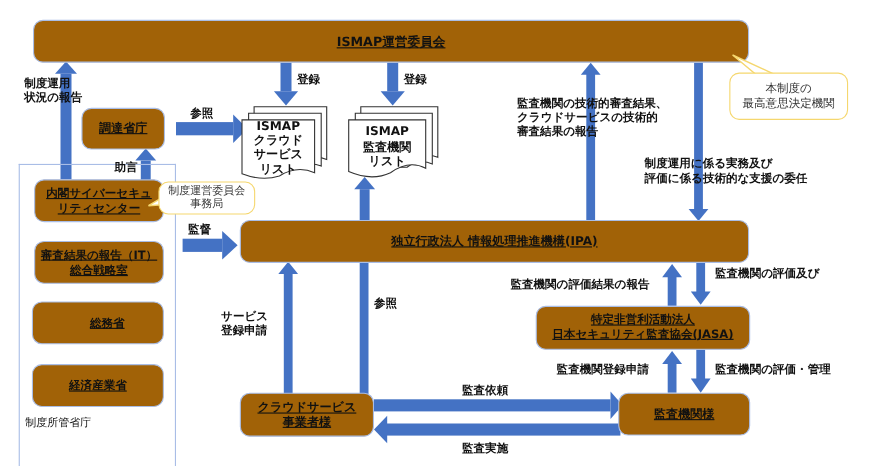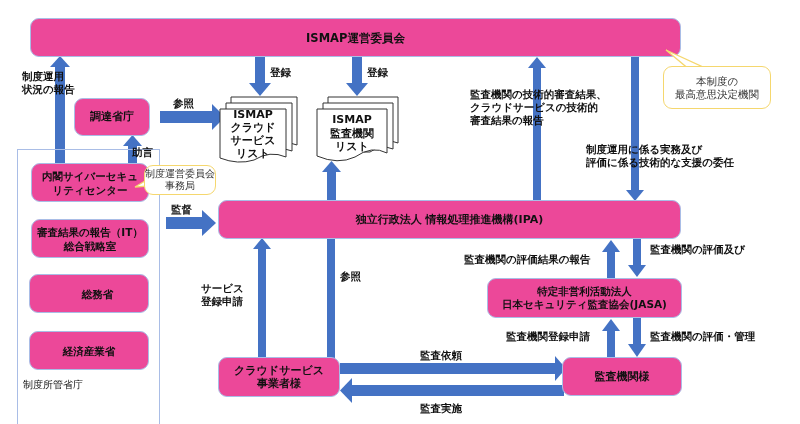--- a/index.html
+++ b/index.html
@@ -1,21 +1,21 @@
 <!DOCTYPE html>
 <html><head>
 <meta charset="utf-8">
 <style>
   html, body { margin: 0; padding: 0; background: #ffffff; }
   body { width: 800px; height: 424px; position: relative; overflow: hidden;
          font-family: "DejaVu Sans", "Liberation Sans", sans-serif; color: #111; }
   .abs { position: absolute; }
-  .box { position: absolute; background: #ec4899; border: 1.3px solid #a9bde6; border-radius: 9px;
+  .box { position: absolute; background: #a16207; border: 1.3px solid #a9bde6; border-radius: 9px;
          box-sizing: border-box; display: flex; align-items: center; justify-content: center;
-         text-align: center; font-weight: bold; font-size: 11px; line-height: 14px; }
+         text-align: center; font-weight: bold; font-size: 11px; line-height: 14px; text-decoration: underline; }
   .lbl { position: absolute; font-weight: bold; font-size: 10.5px; line-height: 13px; white-space: nowrap; color: #111; }
   .callout { position: absolute; background: #fff; border: 1.3px solid #f5d76e; border-radius: 9px;
              box-sizing: border-box; display: flex; align-items: center; justify-content: center;
              text-align: center; font-size: 10.5px; line-height: 13px; color: #333; }
   svg.overlay { position: absolute; left: 0; top: 0; }
   .doc-text { position: absolute; text-align: center; font-weight: bold; font-size: 11.5px; line-height: 14px; }
 </style>
 </head>
 <body>
 
@@ -133,21 +133,21 @@
 <div class="box" style="left:31px;top:163px;width:118px;height:39px;font-size:10.5px;">
   <div>
     <div>内閣サイバーセキュ</div>
     <div>リティセンター</div>
   </div>
 </div>
 
 <svg class="overlay" width="800" height="424">
   <polygon points="150,178 135,187 150,186" fill="#fff" stroke="#f5d76e" stroke-width="1.3"></polygon>
 </svg>
-<div class="callout" style="left:144px;top:165px;width:72px;height:30px;font-size:10px;line-height:12px;">
+<div class="callout" style="left:144px;top:165px;width:88px;height:30px;font-size:10px;line-height:12px;">
   <div>
     <div>制度運営委員会</div>
     <div>事務局</div>
   </div>
 </div>
 
 <div class="box" style="left:31px;top:219px;width:118px;height:39px;font-size:10.5px;">
   <div>
     <div>審査結果の報告（IT）</div>
     <div>総合戦略室</div>
@@ -208,21 +208,21 @@
   <span>監査機関様</span>
 </div>
 
 <div class="lbl" style="left:22px;top:70px;">
   <div>制度運用</div>
   <div>状況の報告</div>
 </div>
 <div class="lbl" style="left:270px;top:66px;">登録</div>
 <div class="lbl" style="left:367px;top:66px;">登録</div>
 <div class="lbl" style="left:173px;top:97px;">参照</div>
-<div class="lbl" style="left:104px;top:146px;margin-left:28px;">助言</div>
+<div class="lbl" style="left:104px;top:146px;">助言</div>
 <div class="lbl" style="left:171px;top:203px;">監督</div>
 <div class="lbl" style="left:470px;top:88px;">
   <div>監査機関の技術的審査結果、</div>
   <div>クラウドサービスの技術的</div>
   <div>審査結果の報告</div>
 </div>
 <div class="lbl" style="left:586px;top:143px;">
   <div>制度運用に係る実務及び</div>
   <div>評価に係る技術的な支援の委任</div>
 </div>

